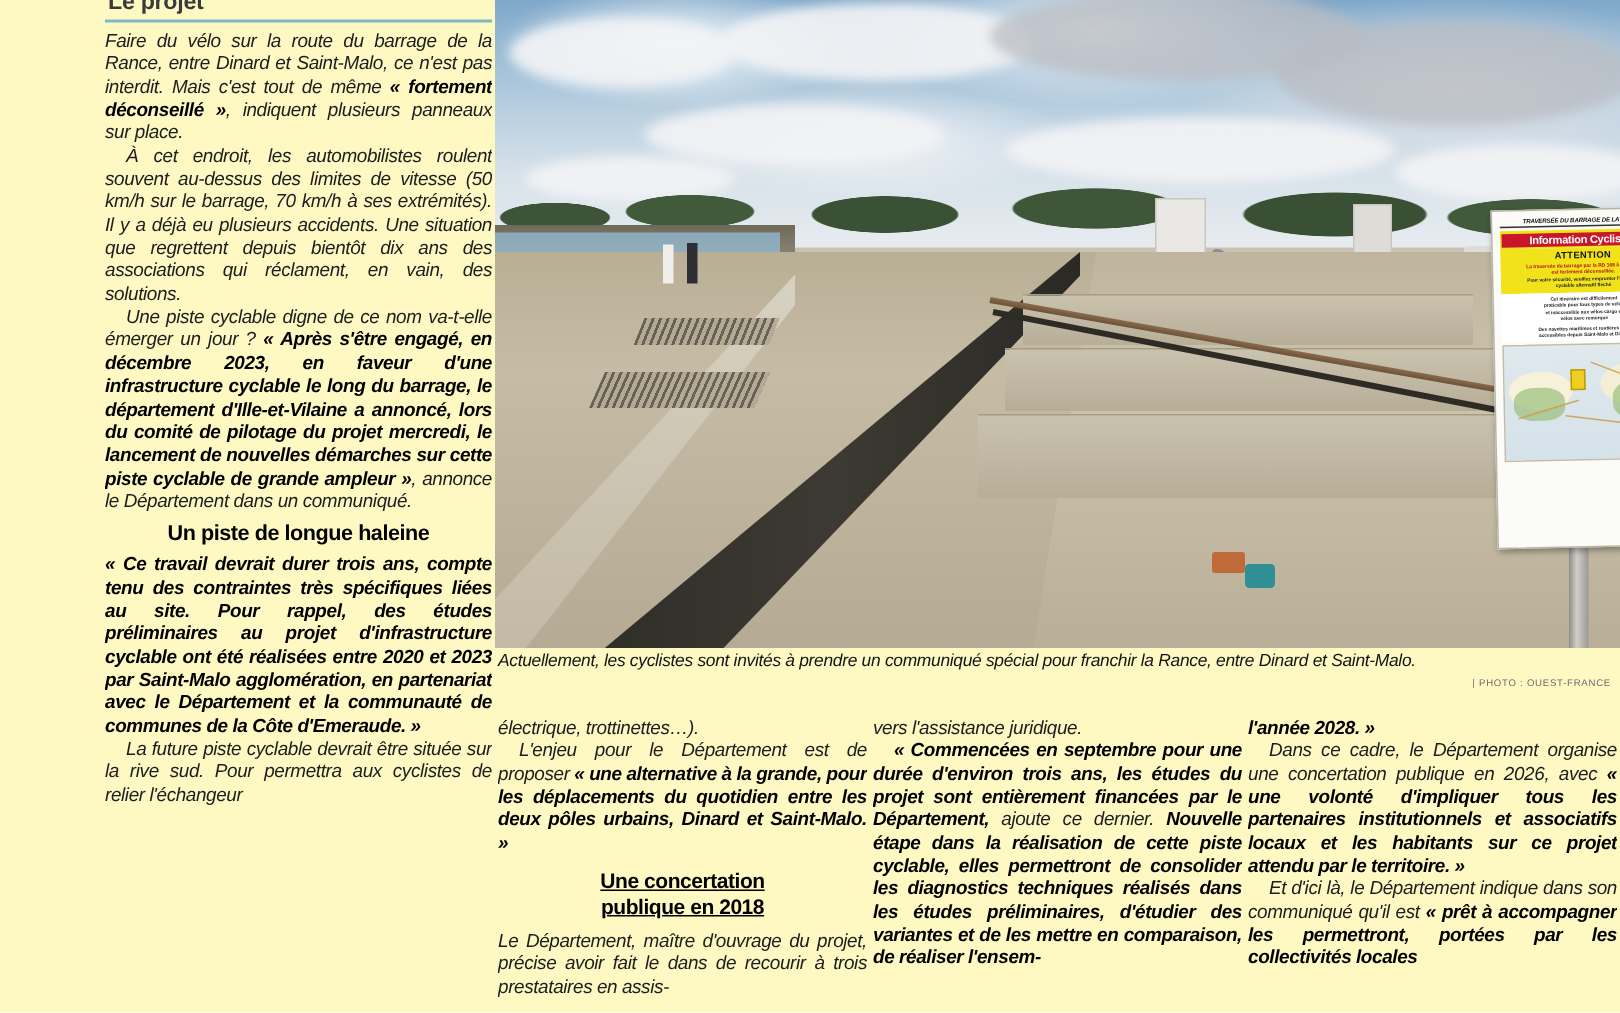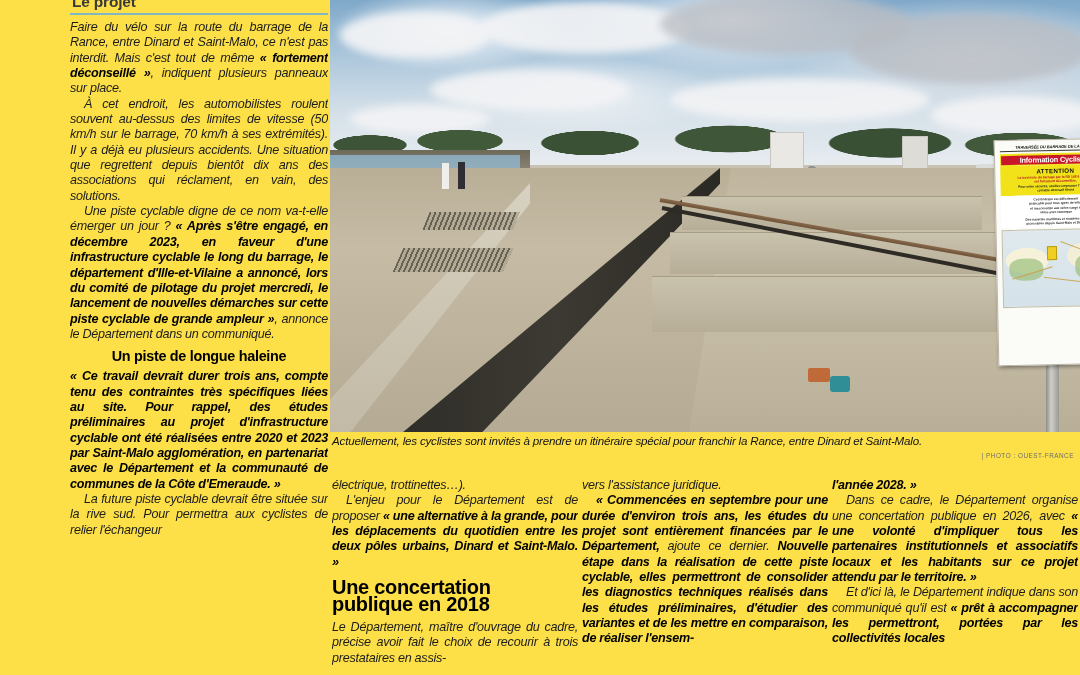--- a/index.html
+++ b/index.html
@@ -5,21 +5,21 @@
   * { box-sizing: border-box; margin: 0; padding: 0; }
   html, body {
     width: 1080px; height: 675px;
     background: #ffffff;
     font-family: "Liberation Sans", sans-serif;
     overflow: hidden;
   }
   #page {
     position: relative;
     width: 1080px; height: 675px;
-    background: #fde047;
+    background: #fef9c3;
   }
 
   
   .left-col {
     position: absolute;
     left: 70px; top: -6px;
     width: 258px; height: 681px;
     overflow: hidden;
   }
   .kicker {
@@ -252,23 +252,24 @@
     top: 478px;
     width: 246px;
     height: 199px;
     overflow: hidden;
   }
   #bcol-1 { left: 332px; }
   #bcol-2 { left: 582px; }
   #bcol-3 { left: 832px; }
   .bcol .body-text { font-size: 12.6px; line-height: 15.35px; }
   .sub2 {
-    font-size: 20px; font-weight: bold; color: #000;
-    text-align: left; line-height: 16.5px; letter-spacing: -0.3px;
+    font-size: 14px; font-weight: bold; color: #000;
+    text-align: center; line-height: 16.5px; letter-spacing: -0.3px;
     margin: 9px 0 8px 0;
+    text-decoration: underline;
   }
 </style>
 </head>
 <body>
 
 <div id="page">
 
   <div class="left-col">
     <div class="kicker">Le projet</div>
     <div class="kicker-rule"></div>
@@ -363,34 +364,34 @@
           <div class="map-road" style="left:40px; top:50px; width:52px; transform:rotate(8deg);"></div>
           <div class="map-road" style="left:56px; top:20px; width:48px; transform:rotate(22deg);"></div>
           <div style="position:absolute; left:44px; top:16px; width:10px; height:14px; background:#f0cf22; border:0.5px solid #b59c13;"></div>
 
         </div>
       </div>
 
     </div>
   </div>
 
-  <div class="caption">Actuellement, les cyclistes sont invités à prendre un itinéraire spécial pour franchir la Rance, entre Dinard et Saint-Malo.</div>
+  <div class="caption">Actuellement, les cyclistes sont invités à prendre un communiqué spécial pour franchir la Rance, entre Dinard et Saint-Malo.</div>
   <div class="credit">| PHOTO : OUEST-FRANCE</div>
 
   <div class="bcol" id="bcol-1">
     <div class="body-text">
       <p>électrique, trottinettes…).</p>
       <p class="indent">L'enjeu pour le Département est de proposer <b>« une alternative à la grande, pour les déplacements du quotidien entre les deux pôles urbains, Dinard et Saint-Malo. »</b></p>
     </div>
     <div class="sub2">
       <div>Une concertation</div>
       <div>publique en 2018</div>
     </div>
     <div class="body-text">
-      <p>Le Département, maître d'ouvrage du cadre, précise avoir fait le choix de recourir à trois prestataires en assis-</p>
+      <p>Le Département, maître d'ouvrage du projet, précise avoir fait le dans de recourir à trois prestataires en assis-</p>
     </div>
   </div>
 
   <div class="bcol" id="bcol-2">
     <div class="body-text">
       <p>vers l'assistance juridique.</p>
       <p class="indent"><b>« Commencées en septembre pour une durée d'environ trois ans, les études du projet sont entièrement financées par le Département,</b> ajoute ce dernier. <b>Nouvelle étape dans la réalisation de cette piste cyclable, elles permettront de consolider les diagnostics techniques réalisés dans les études préliminaires, d'étudier des variantes et de les mettre en comparaison, de réaliser l'ensem-</b></p>
     </div>
   </div>
 

